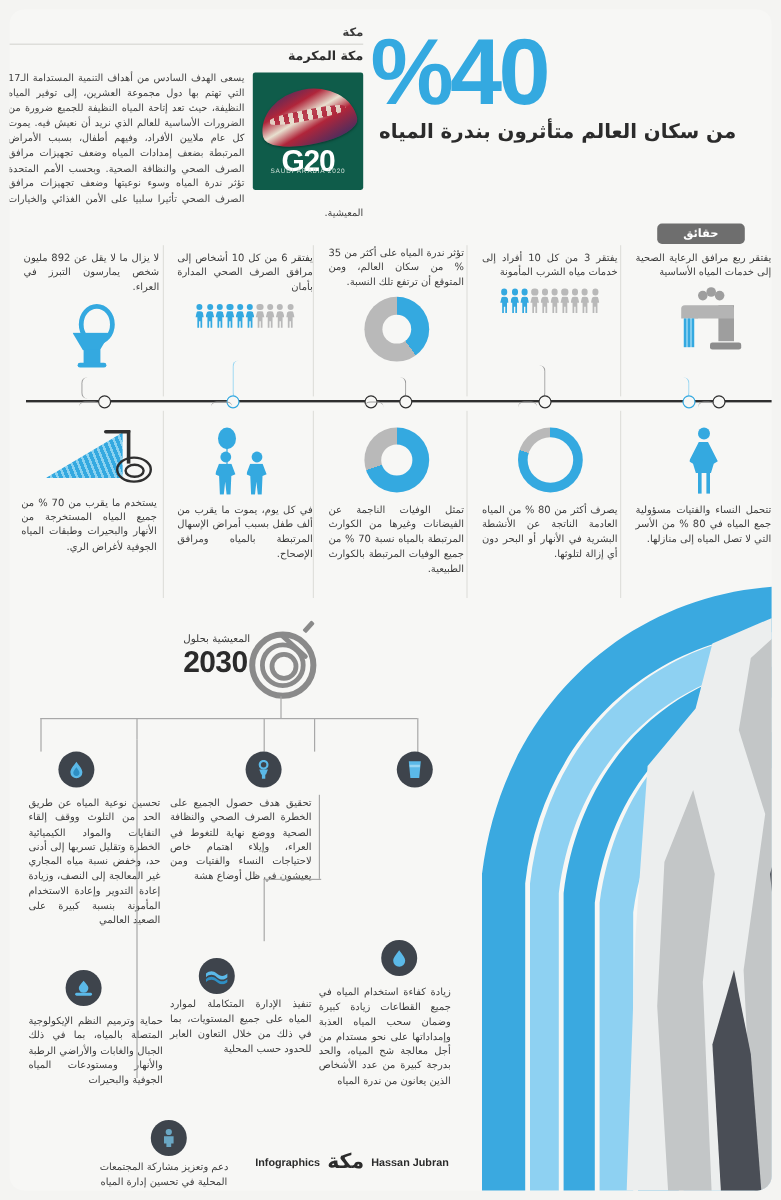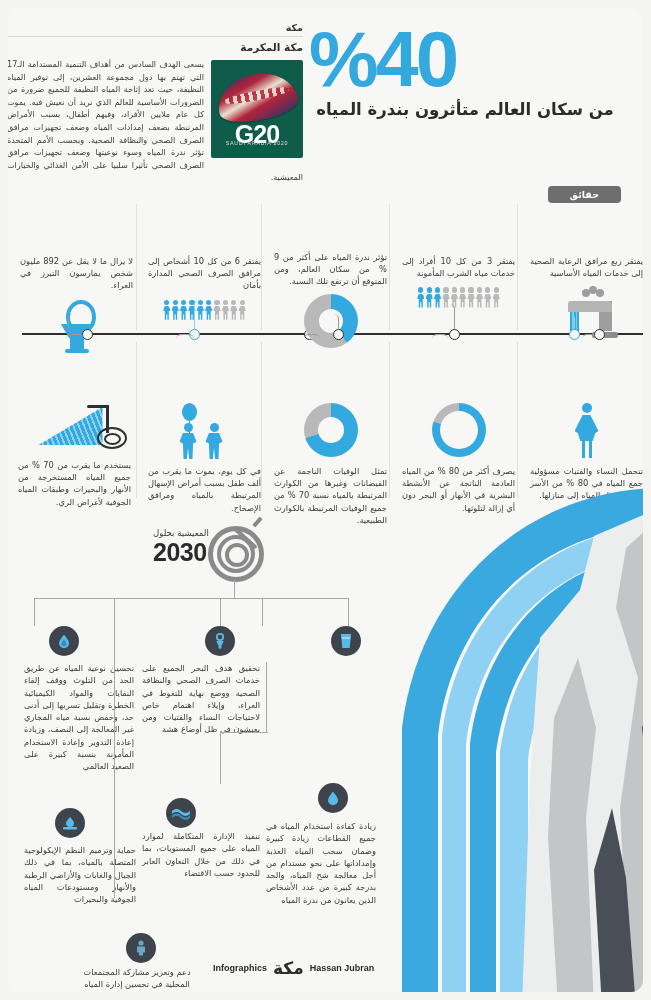--- a/index.html
+++ b/index.html
@@ -75,21 +75,21 @@
   .tl-line{position:absolute;left:14px;top:325px;width:623px;height:1.6px;background:#2f2f2f;}
   .node{
     position:absolute;width:9px;height:9px;border-radius:50%;
     background:#f7f7f5;border:1.8px solid #2f2f2f;top:321px;
   }
   .node.hl{border-color:#34a9e0;}
   .connector{position:absolute;border:1px solid #9a9a9a;border-radius:5px;}
   .connector.hl{border-color:#8fd3f2;}
 
   
-  .stat{position:absolute;width:113px;text-align:center;margin-top:47px;}
+  .stat{position:absolute;width:113px;text-align:center;}
   .stat .txt{font-size:8.3px;line-height:12.2px;color:#3c3c3c;direction:rtl;text-align:justify;}
   .divider{position:absolute;width:1px;background:#e0e0dc;}
 
   .art{position:relative;height:66px;}
 
   
   .people{display:flex;justify-content:center;gap:1.2px;align-items:flex-end;}
   .person{width:7.2px;}
   .person .h{width:5.2px;height:5.2px;border-radius:50%;background:#b9b9b9;margin:0 auto 1px;}
   .person .b{
@@ -291,21 +291,21 @@
               <div class="b"></div>
             </div>
       </div>
     </div>
   </div>
   <div class="connector hl" style="left:186px;top:292px;width:16px;height:32px;border-top:none;border-right:none;border-bottom:none;"></div>
   <div class="node hl" style="left:181px;"></div>
   <div class="node" style="left:296px;"></div>
 
   <div class="stat" style="left:266px;top:196px;">
-    <div class="txt">تؤثر ندرة المياه على أكثر من 9 % من سكان العالم، ومن المتوقع أن ترتفع تلك النسبة.</div>
+    <div class="txt">تؤثر ندرة المياه على أكثر من 35 % من سكان العالم، ومن المتوقع أن ترتفع تلك النسبة.</div>
     <div class="art" style="margin-top:6px;">
       <div class="donut" style="background:conic-gradient(#34a9e0 0 40%, #b9b9b9 40% 100%);">
         <div class="hole" style="width:24px;height:24px;"></div>
       </div>
     </div>
   </div>
   <div class="connector" style="left:314px;top:306px;width:16px;height:18px;border-top:none;border-left:none;border-bottom:none;"></div>
   <div class="node" style="left:325px;"></div>
 
   <div class="stat" style="left:394px;top:200px;">
@@ -490,21 +490,21 @@
   </div>
   <div class="leaderv" style="left:258px;top:654px;height:70px;"></div>
 
   <div class="gicon" style="left:197px;top:618px;">
     <svg width="14" height="17" viewBox="0 0 14 17">
           <circle cx="7" cy="4" r="3.2" fill="none" stroke="#5bb9e8" stroke-width="1.8"></circle>
           <path d="M3.4 8h7.2l-1.6 4H5z" fill="#5bb9e8"></path>
           <rect x="5.6" y="11.6" width="2.8" height="4" fill="#5bb9e8"></rect>
         </svg>
   </div>
-  <div class="gtext" style="left:134px;top:654px;width:118px;">تحقيق هدف البحر الجميع على خدمات الصرف الصحي والنظافة الصحية ووضع نهاية للتغوط في العراء، وإيلاء اهتمام خاص لاحتياجات النساء والفتيات ومن يعيشون في ظل أوضاع هشة</div>
+  <div class="gtext" style="left:134px;top:654px;width:118px;">تحقيق هدف حصول الجميع على الخطرة الصرف الصحي والنظافة الصحية ووضع نهاية للتغوط في العراء، وإيلاء اهتمام خاص لاحتياجات النساء والفتيات ومن يعيشون في ظل أوضاع هشة</div>
 
   <div class="gicon" style="left:41px;top:618px;">
     <svg width="14" height="17" viewBox="0 0 14 17">
           <path d="M7 1.5c3 4 5 6.4 5 8.8A5 5 0 1 1 2 10.3C2 7.9 4 5.5 7 1.5z" fill="#5bb9e8"></path>
           <path d="M7 6c1.6 2.2 2.6 3.5 2.6 4.7A2.6 2.6 0 1 1 4.4 10.7C4.4 9.5 5.4 8.2 7 6z" fill="#2e8fc4"></path>
         </svg>
   </div>
   <div class="gtext" style="left:16px;top:654px;width:110px;">تحسين نوعية المياه عن طريق الحد من التلوث ووقف إلقاء النفايات والمواد الكيميائية الخطرة وتقليل تسربها إلى أدنى حد، وخفض نسبة مياه المجاري غير المعالجة إلى النصف، وزيادة إعادة التدوير وإعادة الاستخدام المأمونة بنسبة كبيرة على الصعيد العالمي</div>
 
   <div class="gicon" style="left:310px;top:775px;">
@@ -515,21 +515,21 @@
   <div class="gtext" style="left:258px;top:812px;width:110px;">زيادة كفاءة استخدام المياه في جميع القطاعات زيادة كبيرة وضمان سحب المياه العذبة وإمداداتها على نحو مستدام من أجل معالجة شح المياه، والحد بدرجة كبيرة من عدد الأشخاص الذين يعانون من ندرة المياه</div>
   <div class="leader" style="left:212px;top:724px;width:48px;height:1px;"></div>
   <div class="leaderv" style="left:212px;top:724px;height:52px;"></div>
 
   <div class="gicon" style="left:158px;top:790px;">
     <svg width="18" height="14" viewBox="0 0 18 14">
           <path d="M0 5c3-2.6 6-2.6 9 0s6 2.6 9 0v3c-3 2.6-6 2.6-9 0S3 5.4 0 8z" fill="#5bb9e8"></path>
           <path d="M0 9.5c3-2.6 6-2.6 9 0s6 2.6 9 0v2.5c-3 2.6-6 2.6-9 0s-6-2.6-9 0z" fill="#2e8fc4"></path>
         </svg>
   </div>
-  <div class="gtext" style="left:134px;top:822px;width:118px;">تنفيذ الإدارة المتكاملة لموارد المياه على جميع المستويات، بما في ذلك من خلال التعاون العابر للحدود حسب الاقتضاء</div>
+  <div class="gtext" style="left:134px;top:822px;width:118px;">تنفيذ الإدارة المتكاملة لموارد المياه على جميع المستويات، بما في ذلك من خلال التعاون العابر للحدود حسب المحلية</div>
 
   <div class="gicon" style="left:47px;top:800px;">
     <svg width="16" height="16" viewBox="0 0 16 16">
           <path d="M8 2c2.4 2.8 4 4.4 4 6a4 4 0 1 1-8 0c0-1.6 1.6-3.2 4-6z" fill="#5bb9e8"></path>
           <rect x="1" y="12" width="14" height="2.4" rx="1.2" fill="#5bb9e8"></rect>
         </svg>
   </div>
   <div class="gtext" style="left:16px;top:836px;width:112px;">حماية وترميم النظم الإيكولوجية المتصلة بالمياه، بما في ذلك الجبال والغابات والأراضي الرطبة والأنهار ومستودعات المياه الجوفية والبحيرات</div>
   <div class="leaderv" style="left:106px;top:608px;height:282px;"></div>
 

